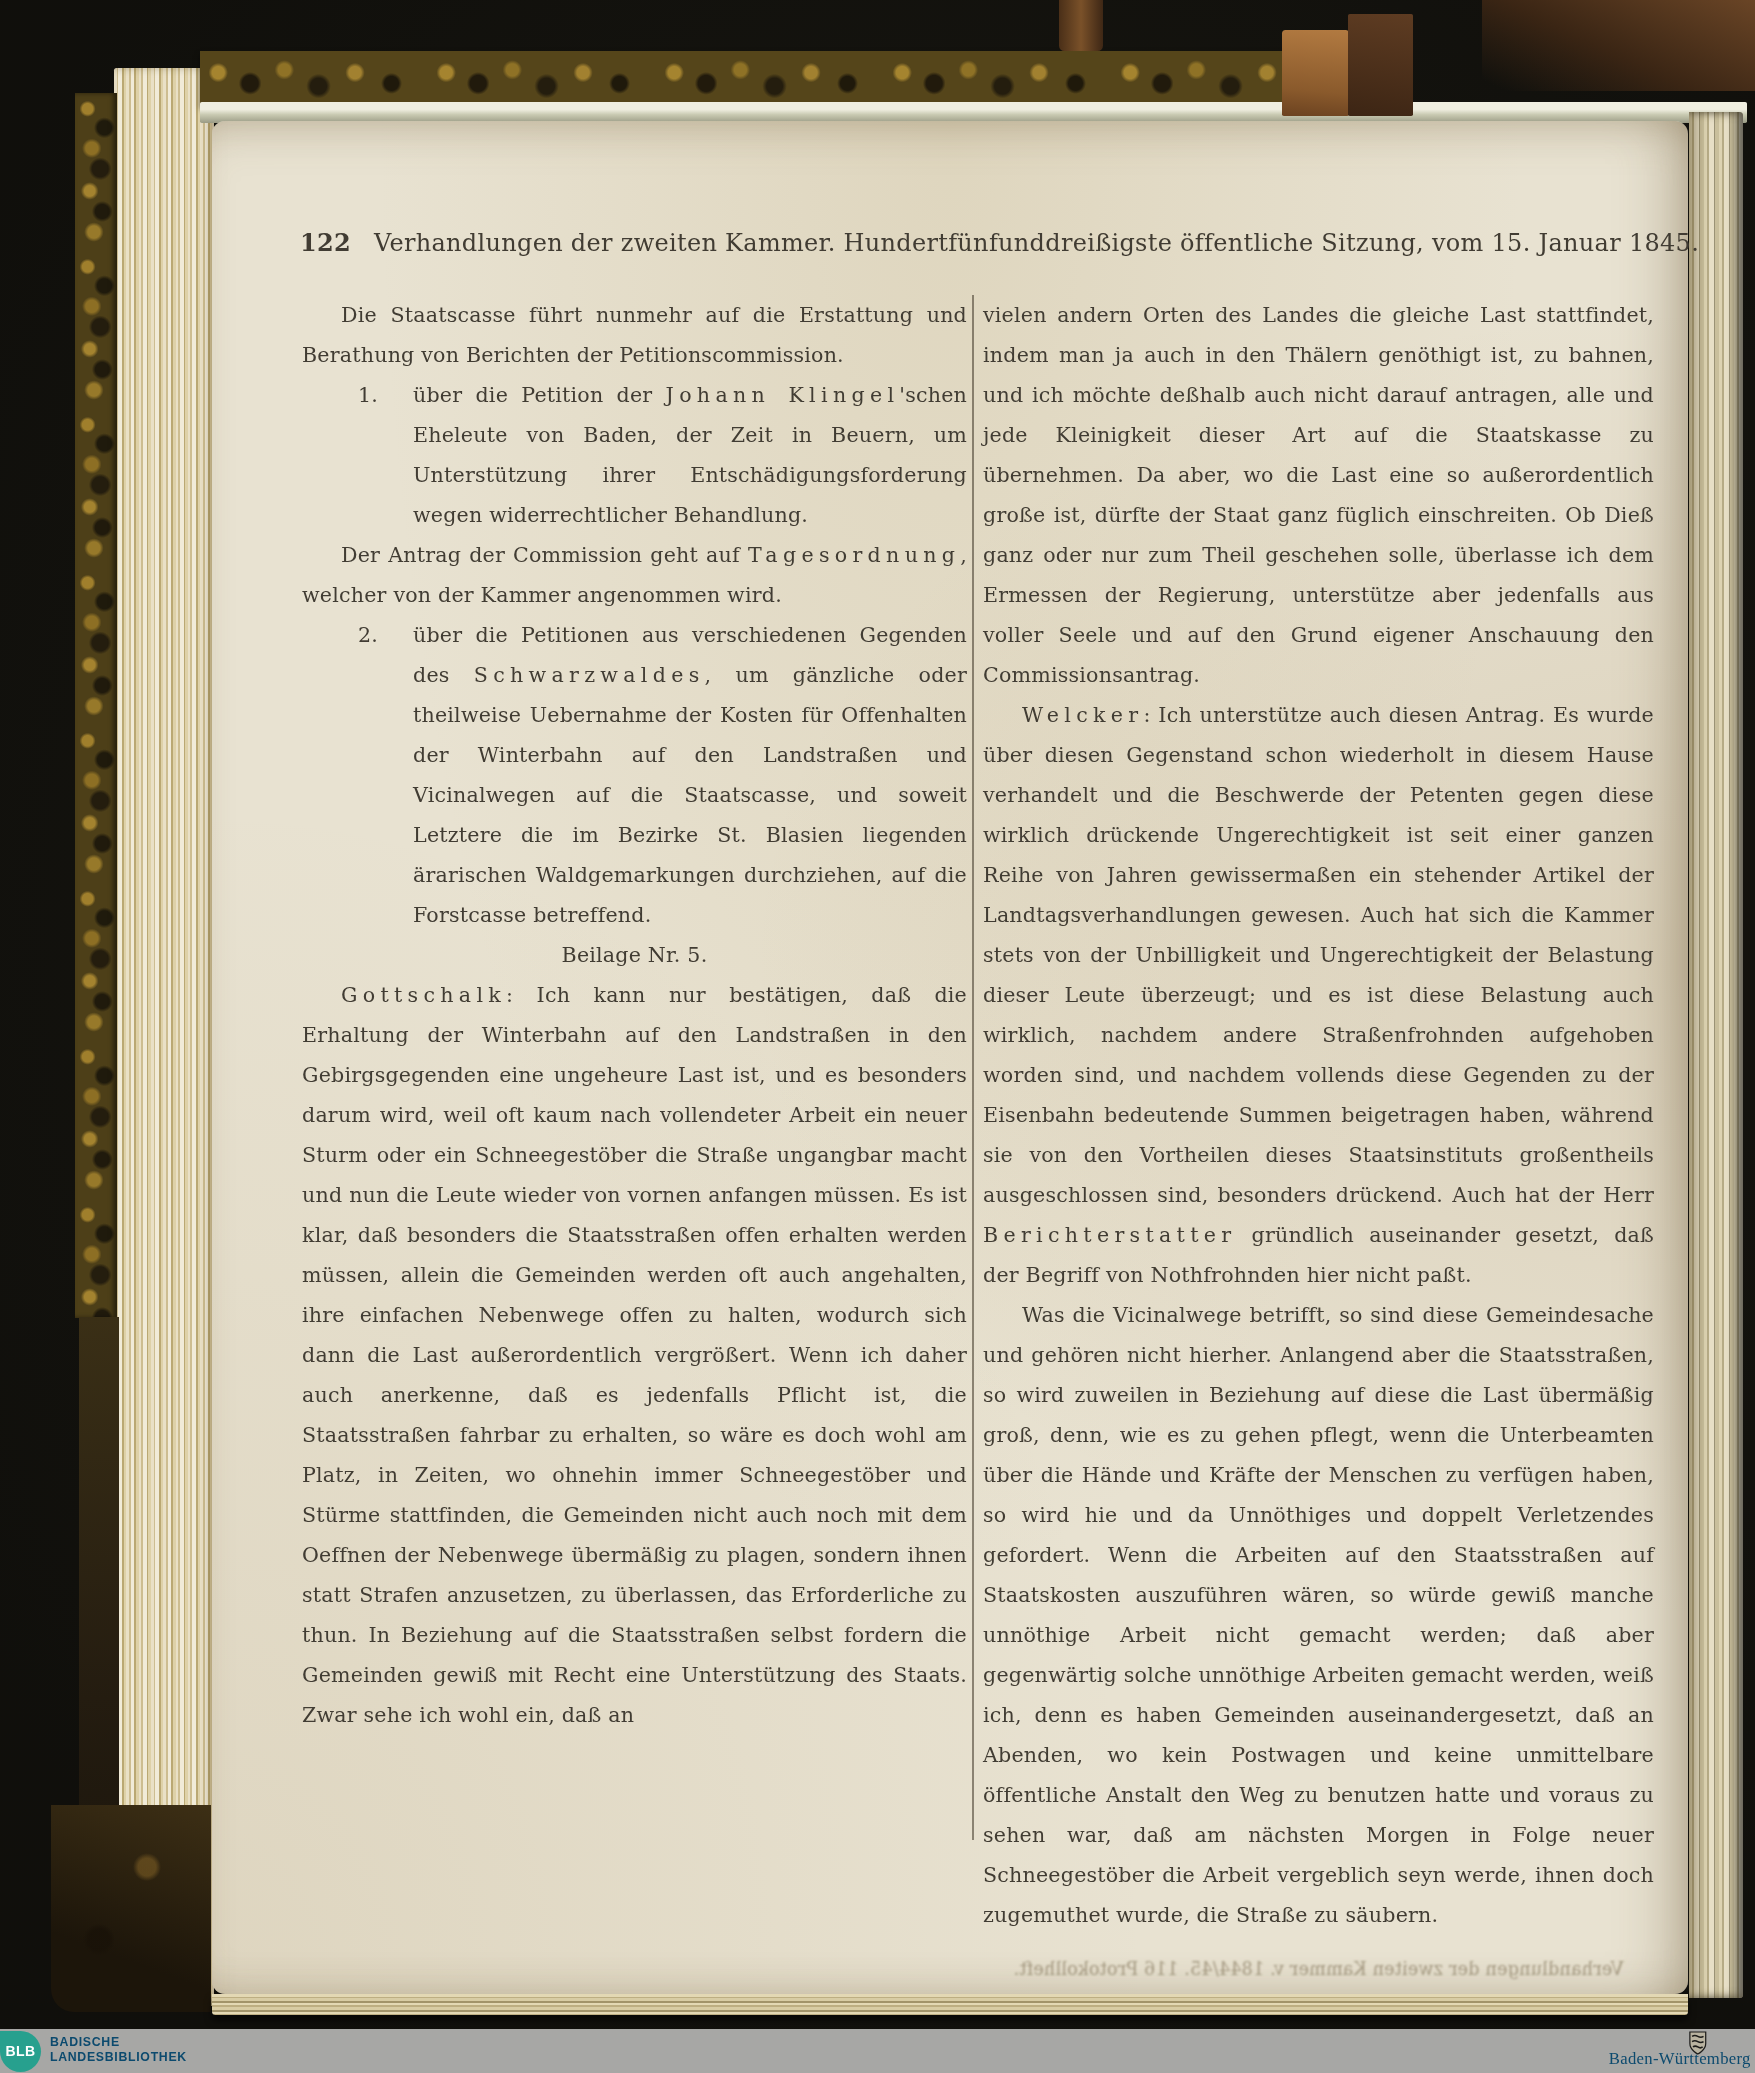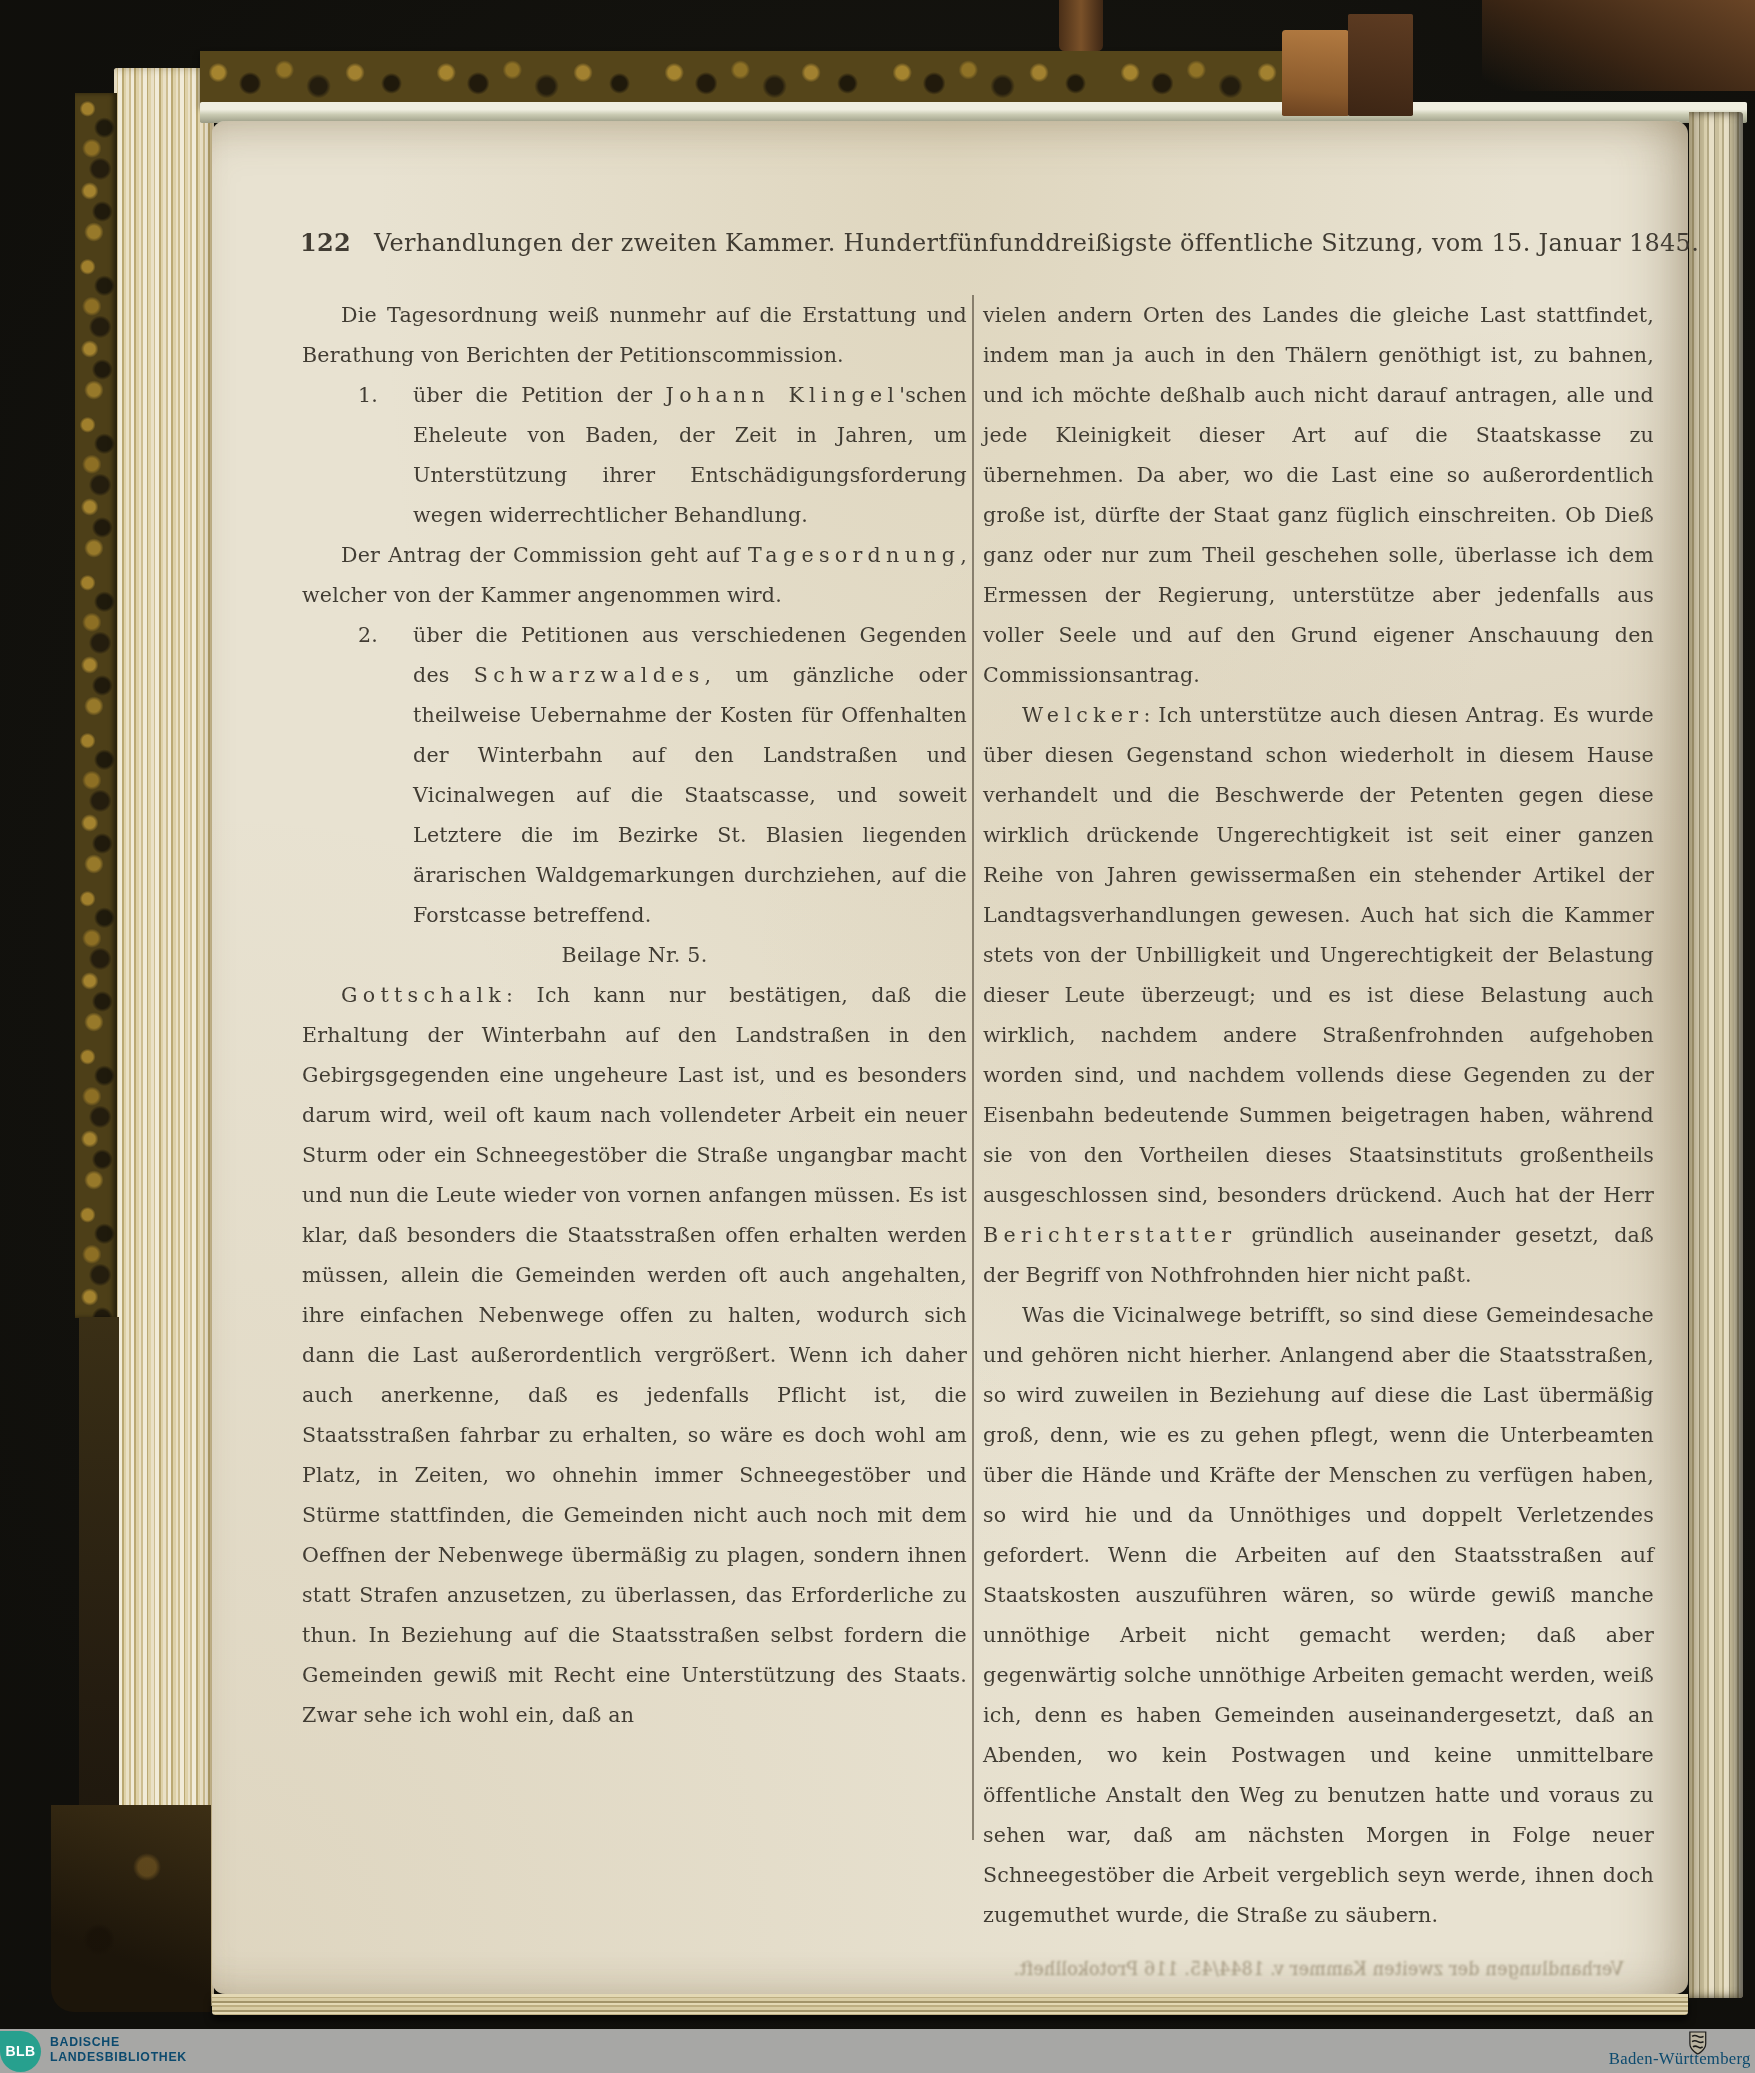--- a/index.html
+++ b/index.html
@@ -197,22 +197,22 @@
 <div class="abs edge-right"></div>
 <div class="abs edge-bottom"></div>
 
 <div class="abs page">
   <div class="page-header">
     <span class="pagenum">122</span>
     <span class="header-title">Verhandlungen der zweiten Kammer. Hundertfünfunddreißigste öffentliche Sitzung, vom 15. Januar 1845.</span>
   </div>
 
   <div class="col col-left" id="left-col">
-      <p class="para indent"><span>Die Tagesordnung weiß nunmehr auf die Erstattung und Berathung von Berichten der Petitionscommission.</span></p>
-      <p class="para list"><span class="num">1.</span><span>über die Petition der </span><span class="sperr">Johann Klingel</span><span>'schen Eheleute von Baden, der Zeit in Jahren, um Unterstützung ihrer Entschädigungsforderung wegen widerrechtlicher Behandlung.</span></p>
+      <p class="para indent"><span>Die Staatscasse führt nunmehr auf die Erstattung und Berathung von Berichten der Petitionscommission.</span></p>
+      <p class="para list"><span class="num">1.</span><span>über die Petition der </span><span class="sperr">Johann Klingel</span><span>'schen Eheleute von Baden, der Zeit in Beuern, um Unterstützung ihrer Entschädigungsforderung wegen widerrechtlicher Behandlung.</span></p>
       <p class="para indent"><span>Der Antrag der Commission geht auf </span><span class="sperr">Tagesordnung</span><span>, welcher von der Kammer angenommen wird.</span></p>
       <p class="para list"><span class="num">2.</span><span>über die Petitionen aus verschiedenen Gegenden des </span><span class="sperr">Schwarzwaldes</span><span>, um gänzliche oder theilweise Uebernahme der Kosten für Offenhalten der Winterbahn auf den Landstraßen und Vicinalwegen auf die Staatscasse, und soweit Letztere die im Bezirke St. Blasien liegenden ärarischen Waldgemarkungen durchziehen, auf die Forstcasse betreffend.</span></p>
       <p class="para center"><span>Beilage Nr. 5.</span></p>
       <p class="para indent"><span class="sperr">Gottschalk</span><span>: Ich kann nur bestätigen, daß die Erhaltung der Winterbahn auf den Landstraßen in den Gebirgsgegenden eine ungeheure Last ist, und es besonders darum wird, weil oft kaum nach vollendeter Arbeit ein neuer Sturm oder ein Schneegestöber die Straße ungangbar macht und nun die Leute wieder von vornen anfangen müssen. Es ist klar, daß besonders die Staatsstraßen offen erhalten werden müssen, allein die Gemeinden werden oft auch angehalten, ihre einfachen Nebenwege offen zu halten, wodurch sich dann die Last außerordentlich vergrößert. Wenn ich daher auch anerkenne, daß es jedenfalls Pflicht ist, die Staatsstraßen fahrbar zu erhalten, so wäre es doch wohl am Platz, in Zeiten, wo ohnehin immer Schneegestöber und Stürme stattfinden, die Gemeinden nicht auch noch mit dem Oeffnen der Nebenwege übermäßig zu plagen, sondern ihnen statt Strafen anzusetzen, zu überlassen, das Erforderliche zu thun. In Beziehung auf die Staatsstraßen selbst fordern die Gemeinden gewiß mit Recht eine Unterstützung des Staats. Zwar sehe ich wohl ein, daß an</span></p>
     </div>
   <div class="divider"></div>
   <div class="col col-right">
     <div id="right-col-paras">
         <p class="para noindent"><span>vielen andern Orten des Landes die gleiche Last stattfindet, indem man ja auch in den Thälern genöthigt ist, zu bahnen, und ich möchte deßhalb auch nicht darauf antragen, alle und jede Kleinigkeit dieser Art auf die Staatskasse zu übernehmen. Da aber, wo die Last eine so außerordentlich große ist, dürfte der Staat ganz füglich einschreiten. Ob Dieß ganz oder nur zum Theil geschehen solle, überlasse ich dem Ermessen der Regierung, unterstütze aber jedenfalls aus voller Seele und auf den Grund eigener Anschauung den Commissionsantrag.</span></p>
         <p class="para indent"><span class="sperr">Welcker</span><span>: Ich unterstütze auch diesen Antrag. Es wurde über diesen Gegenstand schon wiederholt in diesem Hause verhandelt und die Beschwerde der Petenten gegen diese wirklich drückende Ungerechtigkeit ist seit einer ganzen Reihe von Jahren gewissermaßen ein stehender Artikel der Landtagsverhandlungen gewesen. Auch hat sich die Kammer stets von der Unbilligkeit und Ungerechtigkeit der Belastung dieser Leute überzeugt; und es ist diese Belastung auch wirklich, nachdem andere Straßenfrohnden aufgehoben worden sind, und nachdem vollends diese Gegenden zu der Eisenbahn bedeutende Summen beigetragen haben, während sie von den Vortheilen dieses Staatsinstituts großentheils ausgeschlossen sind, besonders drückend. Auch hat der Herr </span><span class="sperr">Berichterstatter</span><span> gründlich auseinander gesetzt, daß der Begriff von Nothfrohnden hier nicht paßt.</span></p>

